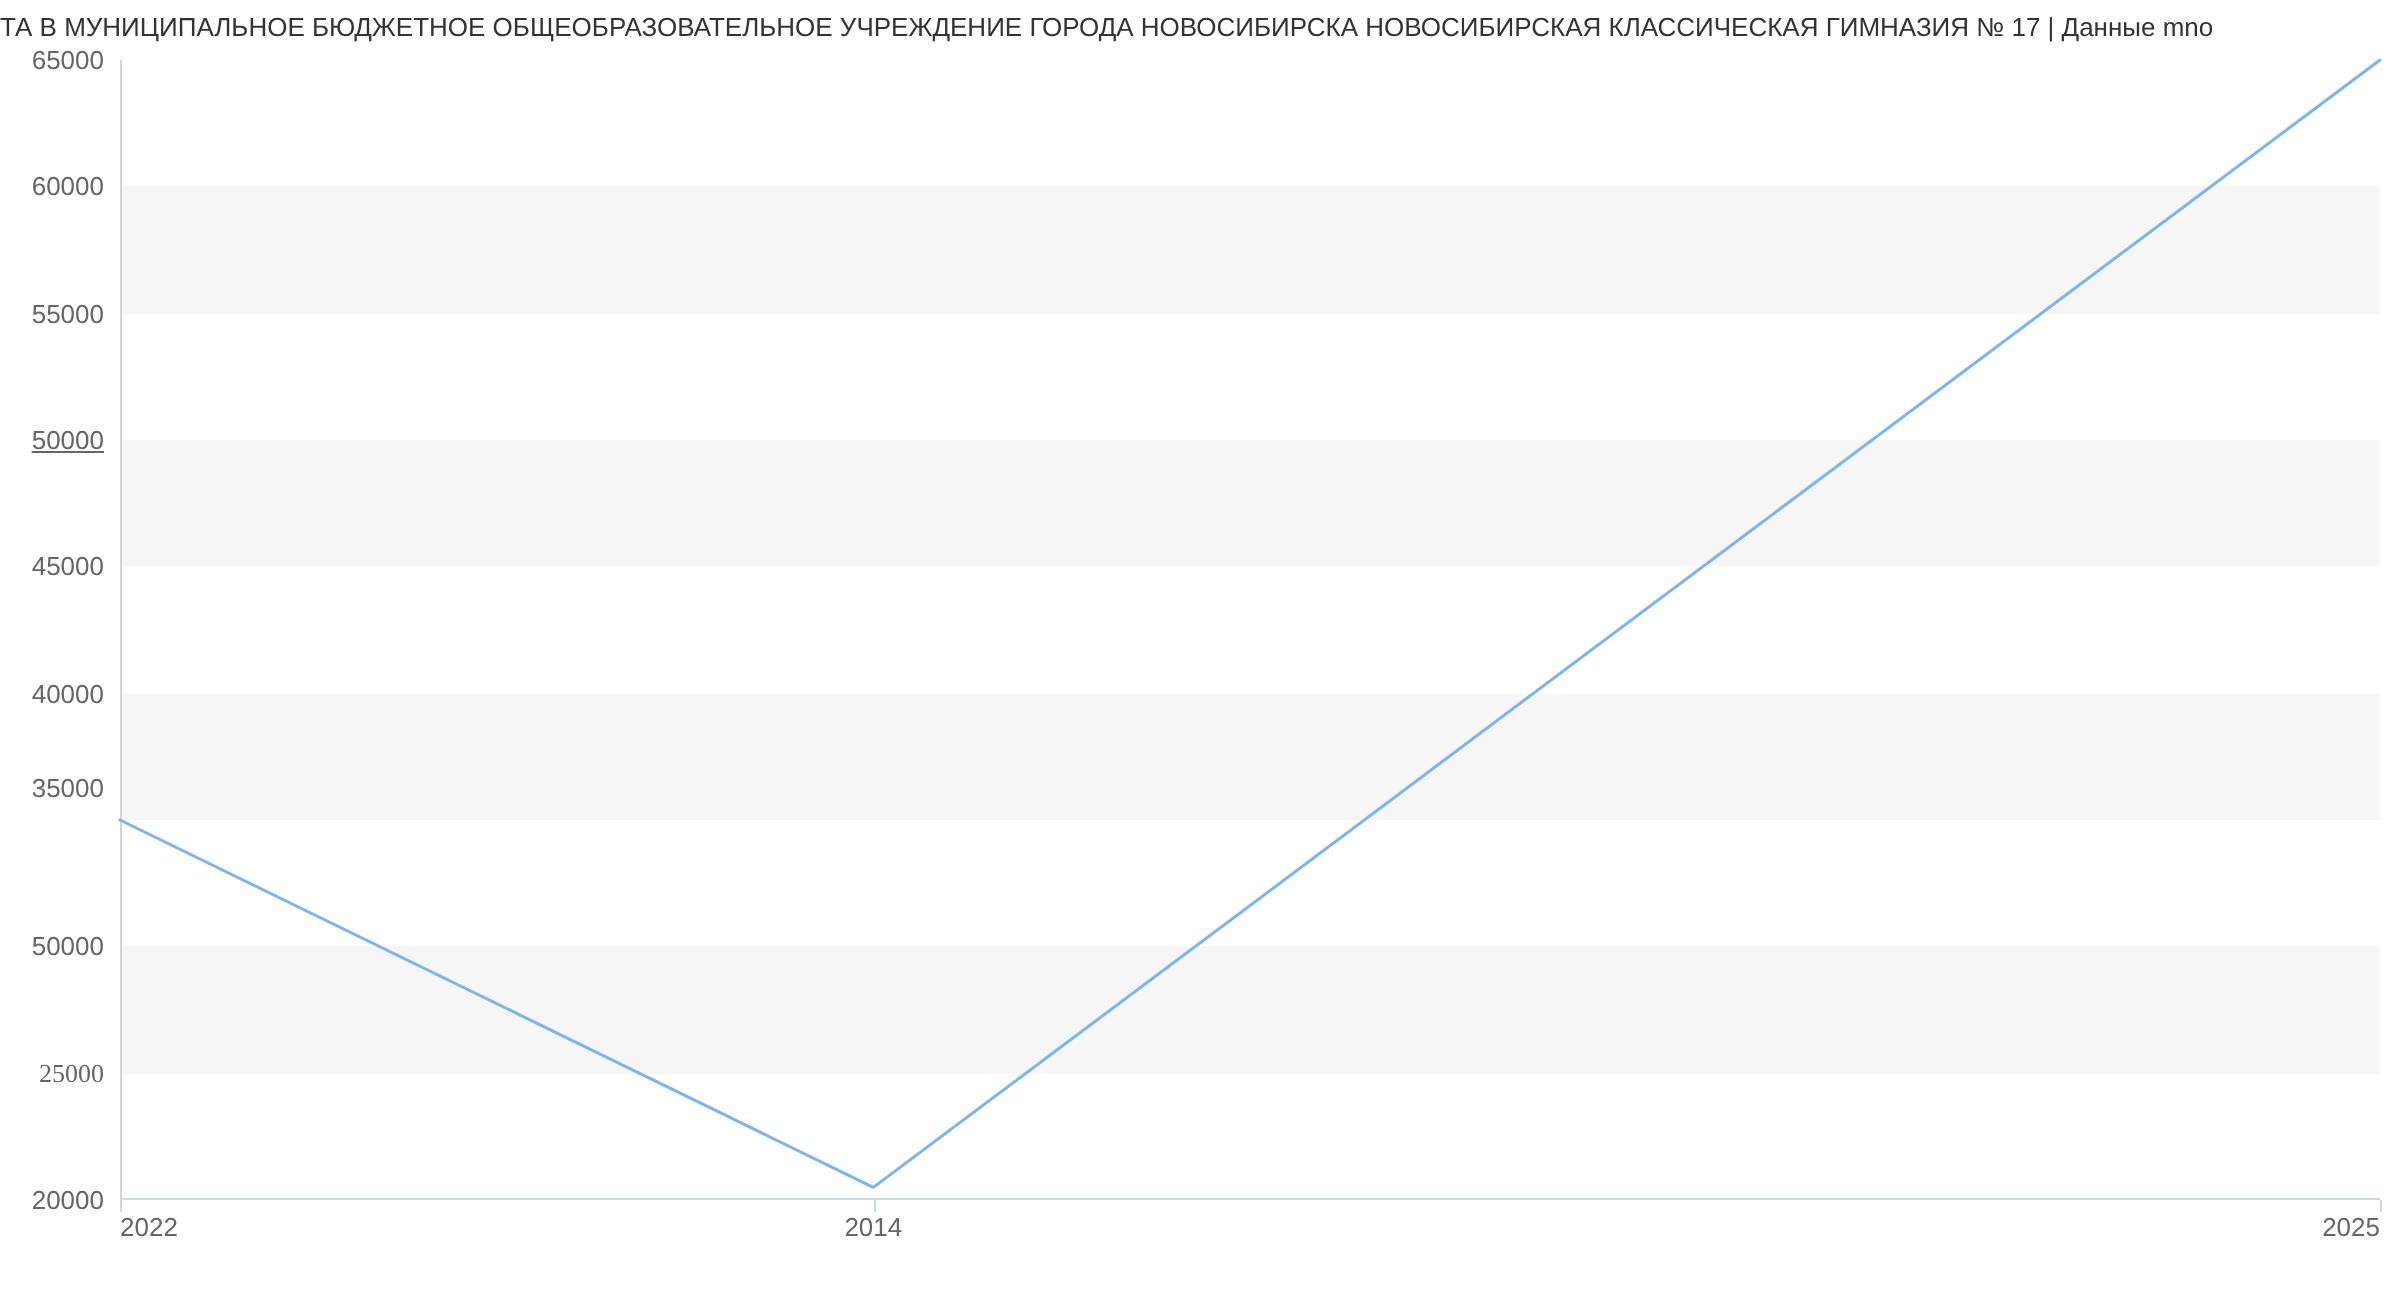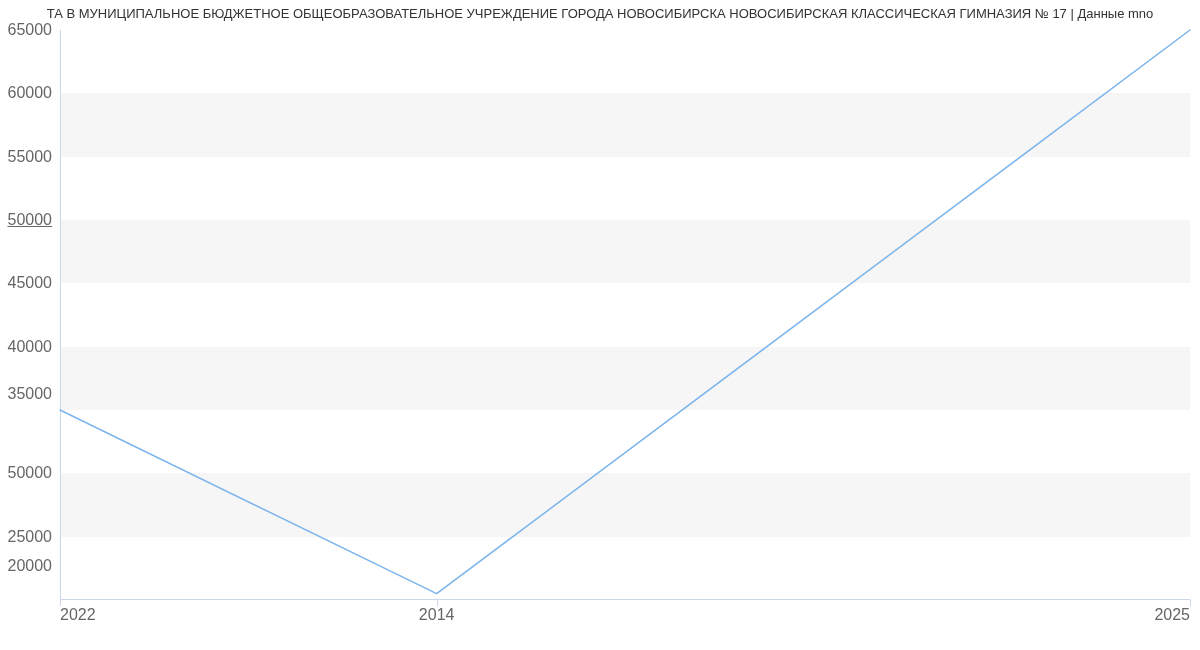--- a/index.html
+++ b/index.html
@@ -8,21 +8,21 @@
       background: #ffffff;
       width: 1200px;
       height: 650px;
       overflow: hidden;
       position: relative;
     }
     .chart-title {
       font-size: 13px;
       color: #333;
       padding: 6px 0 0 0;
-      text-align: center;
+      text-align: left;
       white-space: nowrap;
       overflow: hidden;
     }
     .chart-area {
       position: absolute;
       left: 60px;
       top: 30px;
       width: 1130px;
       height: 570px;
     }
@@ -52,30 +52,30 @@
       left: 0;
       bottom: 0;
       width: 100%;
       height: 1px;
       background: #ccd6eb;
     }
     .y-tick-label {
       position: absolute;
       right: 100%;
       transform: translateY(-50%);
-      font-size: 16px;
+      font-size: 13px;
       color: #666;
       padding-right: 8px;
       white-space: nowrap;
     }
     .x-tick-label {
       position: absolute;
       top: 100%;
       transform: translateX(-50%);
-      font-size: 16px;
+      font-size: 13px;
       color: #666;
       padding-top: 6px;
       white-space: nowrap;
     }
     .x-tick-mark {
       position: absolute;
       top: 100%;
       width: 1px;
       height: 6px;
       background: #ccd6eb;
@@ -105,22 +105,22 @@
   <div class="plot" id="plot">
       <div class="grid-band" style="top: 63.3333px; height: 63.3333px;"></div>
       <div class="grid-band" style="top: 190px; height: 63.3333px;"></div>
       <div class="grid-band" style="top: 316.667px; height: 63.3333px;"></div>
       <div class="grid-band" style="top: 443.333px; height: 63.3333px;"></div>
     <div class="y-axis-line"></div>
     <div class="x-axis-line"></div>
     <svg class="line-svg" id="line-svg" preserveAspectRatio="none" viewBox="0 0 1130 570">
       <polyline id="series-polyline" class="series-line" points="0,380 376.66666666666663,563.6666666666666 1130,0" stroke="#7cb5ec"></polyline>
     </svg>
-  <div class="y-tick-label" style="top: 536px;">20000</div>
-      <div class="y-tick-label" style="top: 506.667px;">25000</div>
+  <div class="y-tick-label" style="top: 570px;">20000</div>
+      <div class="y-tick-label" style="top: 506.667px; font-family: Liberation Serif, serif;">25000</div>
       <div class="y-tick-label" style="top: 443.333px;">50000</div>
       <div class="y-tick-label" style="top: 364px;">35000</div>
       <div class="y-tick-label" style="top: 316.667px;">40000</div>
       <div class="y-tick-label" style="top: 253.333px; text-align: right;">45000</div>
       <div class="y-tick-label" style="top: 190px; text-decoration: underline;">50000</div>
       <div class="y-tick-label" style="top: 126.667px; margin-left: 15px;">55000</div>
       <div class="y-tick-label" style="top: 63.3333px;">60000</div>
       <div class="y-tick-label" style="top: 0px;">65000</div>
       <div class="x-tick-mark" style="left: 0px;"></div>
       <div class="x-tick-label" style="left: 0px; transform: translateX(0px);">2022</div>

